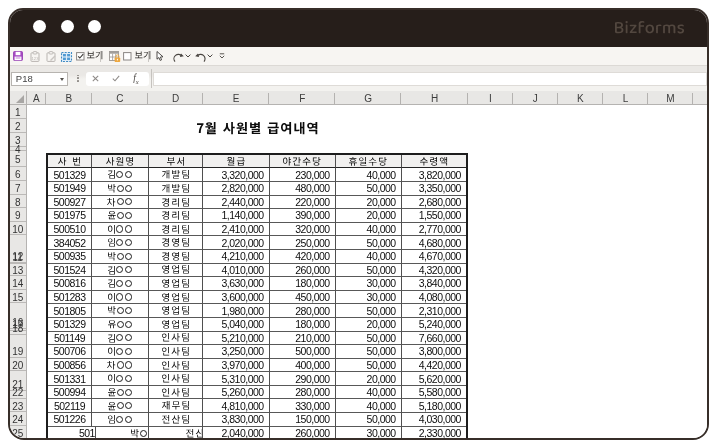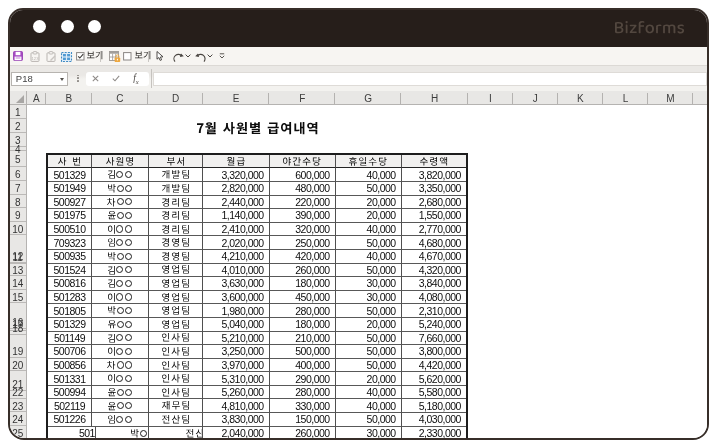--- a/index.html
+++ b/index.html
@@ -235,21 +235,21 @@
           </svg>
           <span class="oo"></span>
           <span class="oo"></span>
         </div>
 <div class="c">
           <svg style="" width="26.9" height="8.7" viewBox="0.5 -7.9 26.9 8.7">
             <path d="M5.1 -7.7V0.3H5.9V-3.8H7.1V0.7H7.8V-7.9H7.1V-4.4H5.9V-7.7ZM0.8 -6.8V-6.2H3.4C3.3 -4.4 2.5 -2.8 0.5 -1.7L0.9 -1.1C3.4 -2.5 4.2 -4.6 4.2 -6.8Z M10.7 -7.6V-3.8H14.7V-7.6H14.0V-6.3H11.5V-7.6ZM11.5 -5.7H14.0V-4.4H11.5ZM16.3 -7.9V-3.5H17.1V-5.4H18.4V-6.1H17.1V-7.9ZM11.6 0.0V0.7H17.4V0.0H12.4V-0.9H17.1V-3.0H11.6V-2.4H16.3V-1.5H11.6Z M26.6 -7.9V-2.8H27.4V-7.9ZM21.8 -2.3V0.6H27.4V-2.3ZM26.6 -1.7V-0.0H22.5V-1.7ZM20.8 -7.4V-3.3H21.5C23.4 -3.3 24.4 -3.3 25.7 -3.5L25.6 -4.2C24.4 -4.0 23.4 -3.9 21.6 -3.9V-5.1H24.7V-5.7H21.6V-6.8H24.9V-7.4Z" fill="#0c0c0c"></path>
           </svg>
         </div>
 <div class="c num">3,320,000</div>
-<div class="c num">600,000</div>
+<div class="c num">230,000</div>
 <div class="c num">40,000</div>
 <div class="c num rn">3,820,000</div>
 <div class="c">501949</div>
 <div class="c">
           <svg style="" width="7.7" height="8.7" viewBox="0.8 -7.9 7.7 8.7">
             <path d="M1.6 -2.2V-1.6H6.4V0.7H7.2V-2.2ZM0.8 -7.4V-3.3H4.9V-7.4H4.1V-6.0H1.6V-7.4ZM1.6 -5.4H4.1V-3.9H1.6ZM6.4 -7.9V-2.7H7.2V-5.0H8.5V-5.7H7.2V-7.9Z" fill="#0c0c0c"></path>
           </svg>
           <span class="oo"></span>
           <span class="oo"></span>
         </div>
@@ -306,21 +306,21 @@
         </div>
 <div class="c">
           <svg style="" width="26.8" height="8.7" viewBox="0.6 -7.9 26.8 8.7">
             <path d="M4.8 -2.6C3.0 -2.6 1.9 -2.0 1.9 -1.0C1.9 0.1 3.0 0.7 4.8 0.7C6.5 0.7 7.7 0.1 7.7 -1.0C7.7 -2.0 6.5 -2.6 4.8 -2.6ZM4.8 -2.0C6.1 -2.0 6.9 -1.6 6.9 -1.0C6.9 -0.3 6.1 0.1 4.8 0.1C3.5 0.1 2.7 -0.3 2.7 -1.0C2.7 -1.6 3.5 -2.0 4.8 -2.0ZM1.0 -7.3V-6.6H4.1C3.9 -5.1 2.7 -4.0 0.6 -3.4L0.9 -2.7C2.8 -3.3 4.1 -4.3 4.7 -5.7H6.8V-4.5H4.6V-3.9H6.8V-2.7H7.6V-7.9H6.8V-6.3H4.9C4.9 -6.6 5.0 -7.0 5.0 -7.3Z M16.7 -7.9V0.8H17.5V-7.9ZM10.9 -7.1V-6.5H14.1V-4.7H10.9V-1.3H11.6C13.1 -1.3 14.4 -1.4 16.0 -1.7L15.9 -2.3C14.4 -2.1 13.1 -2.0 11.7 -2.0V-4.0H14.9V-7.1Z M26.6 -7.9V-2.8H27.4V-7.9ZM21.8 -2.3V0.6H27.4V-2.3ZM26.6 -1.7V-0.0H22.5V-1.7ZM20.8 -7.4V-3.3H21.5C23.4 -3.3 24.4 -3.3 25.7 -3.5L25.6 -4.2C24.4 -4.0 23.4 -3.9 21.6 -3.9V-5.1H24.7V-5.7H21.6V-6.8H24.9V-7.4Z" fill="#0c0c0c"></path>
           </svg>
         </div>
 <div class="c num">2,410,000</div>
 <div class="c num">320,000</div>
 <div class="c num">40,000</div>
 <div class="c num rn">2,770,000</div>
-<div class="c">709323</div>
+<div class="c">384052</div>
 <div class="c">
           <svg style="" width="6.9" height="8.6" viewBox="0.7 -7.9 6.9 8.6">
             <path d="M6.8 -7.9V-3.0H7.6V-7.9ZM2.0 -2.5V0.6H7.6V-2.5ZM6.8 -1.9V-0.0H2.8V-1.9ZM2.9 -7.5C1.6 -7.5 0.7 -6.7 0.7 -5.4C0.7 -4.3 1.6 -3.4 2.9 -3.4C4.3 -3.4 5.2 -4.3 5.2 -5.4C5.2 -6.7 4.3 -7.5 2.9 -7.5ZM2.9 -6.8C3.8 -6.8 4.4 -6.2 4.4 -5.4C4.4 -4.6 3.8 -4.1 2.9 -4.1C2.1 -4.1 1.4 -4.6 1.4 -5.4C1.4 -6.2 2.1 -6.8 2.9 -6.8Z" fill="#0c0c0c"></path>
           </svg>
           <span class="oo"></span>
           <span class="oo"></span>
         </div>
 <div class="c">
           <svg style="" width="26.8" height="8.7" viewBox="0.6 -7.9 26.8 8.7">
             <path d="M4.8 -2.6C3.0 -2.6 1.9 -2.0 1.9 -1.0C1.9 0.1 3.0 0.7 4.8 0.7C6.5 0.7 7.7 0.1 7.7 -1.0C7.7 -2.0 6.5 -2.6 4.8 -2.6ZM4.8 -2.0C6.1 -2.0 6.9 -1.6 6.9 -1.0C6.9 -0.3 6.1 0.1 4.8 0.1C3.5 0.1 2.7 -0.3 2.7 -1.0C2.7 -1.6 3.5 -2.0 4.8 -2.0ZM1.0 -7.3V-6.6H4.1C3.9 -5.1 2.7 -4.0 0.6 -3.4L0.9 -2.7C2.8 -3.3 4.1 -4.3 4.7 -5.7H6.8V-4.5H4.6V-3.9H6.8V-2.7H7.6V-7.9H6.8V-6.3H4.9C4.9 -6.6 5.0 -7.0 5.0 -7.3Z M12.7 -6.7C13.6 -6.7 14.2 -6.2 14.2 -5.4C14.2 -4.6 13.6 -4.0 12.7 -4.0C11.9 -4.0 11.3 -4.6 11.3 -5.4C11.3 -6.2 11.9 -6.7 12.7 -6.7ZM14.7 -2.6C12.9 -2.6 11.8 -2.0 11.8 -0.9C11.8 0.1 12.9 0.7 14.7 0.7C16.4 0.7 17.5 0.1 17.5 -0.9C17.5 -2.0 16.4 -2.6 14.7 -2.6ZM14.7 -2.0C16.0 -2.0 16.8 -1.6 16.8 -0.9C16.8 -0.3 16.0 0.1 14.7 0.1C13.3 0.1 12.5 -0.3 12.5 -0.9C12.5 -1.6 13.3 -2.0 14.7 -2.0ZM14.9 -6.0H16.7V-4.7H14.9C14.9 -4.9 15.0 -5.1 15.0 -5.4C15.0 -5.6 14.9 -5.8 14.9 -6.0ZM16.7 -7.9V-6.7H14.5C14.1 -7.1 13.5 -7.4 12.7 -7.4C11.5 -7.4 10.5 -6.6 10.5 -5.4C10.5 -4.1 11.5 -3.3 12.7 -3.3C13.5 -3.3 14.1 -3.6 14.5 -4.0H16.7V-2.8H17.5V-7.9Z M26.6 -7.9V-2.8H27.4V-7.9ZM21.8 -2.3V0.6H27.4V-2.3ZM26.6 -1.7V-0.0H22.5V-1.7ZM20.8 -7.4V-3.3H21.5C23.4 -3.3 24.4 -3.3 25.7 -3.5L25.6 -4.2C24.4 -4.0 23.4 -3.9 21.6 -3.9V-5.1H24.7V-5.7H21.6V-6.8H24.9V-7.4Z" fill="#0c0c0c"></path>

